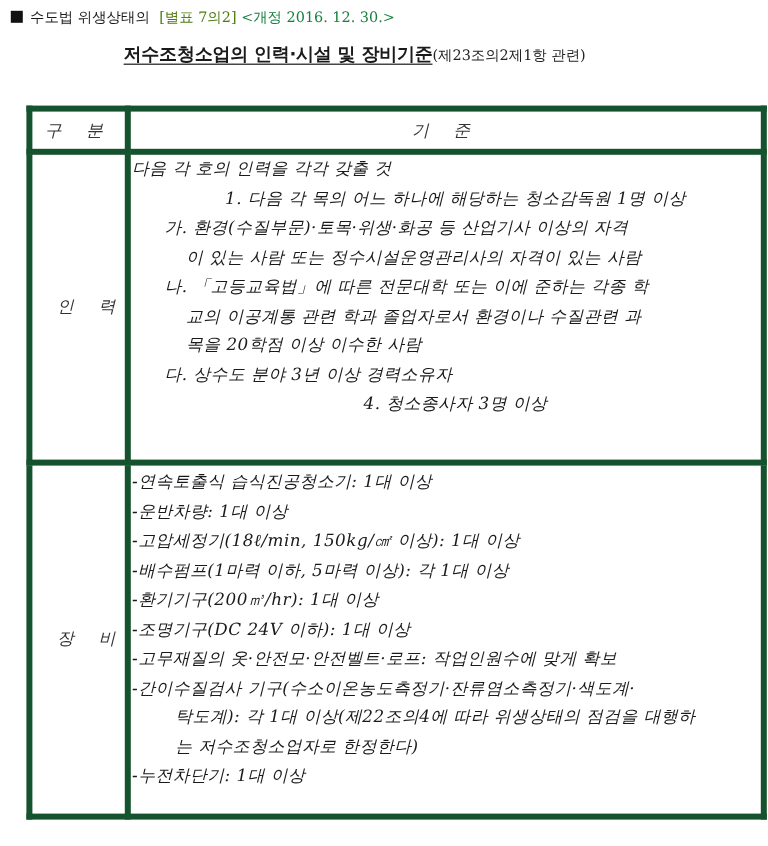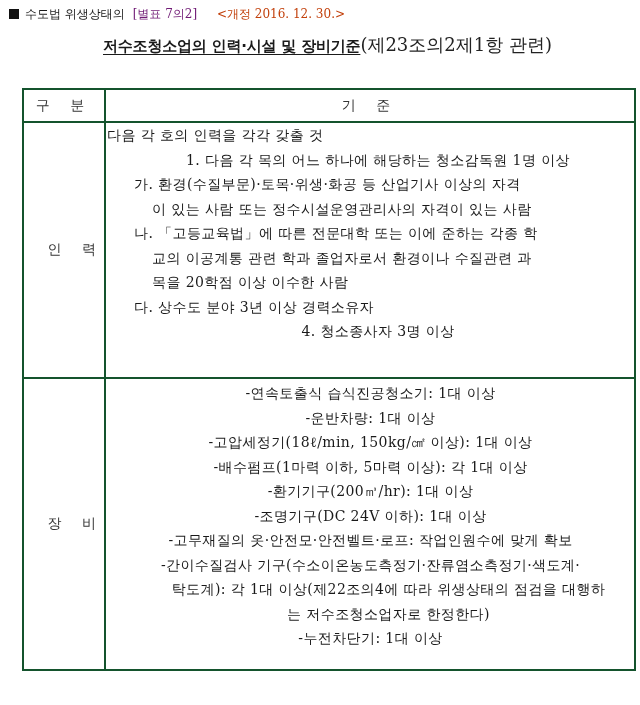--- a/index.html
+++ b/index.html
@@ -8,56 +8,56 @@
     font-family: "DejaVu Serif", "Liberation Serif", serif;
     color: #1a1a1a;
   }
   .header-line {
     position: absolute; left: 9px; top: 5px; height: 18px;
     font-size: 12px; line-height: 18px; white-space: nowrap;
     font-family: "DejaVu Sans", "Liberation Sans", sans-serif;
   }
   .header-line .sq { display: inline-block; width: 10px; height: 10px; background: #111; margin-right: 6px; vertical-align: -1px; }
   .header-line .law { font-weight: normal; }
-  .header-line .annex { color: #701a75; margin-left: 4px; font-family: "DejaVu Serif", serif; }
-  .header-line .amend { color: #c2410c; margin-left: 16px; font-family: "DejaVu Serif", serif; }
+  .header-line .annex { color: #4d7c0f; margin-left: 4px; font-family: "DejaVu Serif", serif; }
+  .header-line .amend { color: #15803d; margin-left: 0; font-family: "DejaVu Serif", serif; }
 
   .title-line {
     position: absolute; left: 103px; top: 34px; height: 22px;
     white-space: nowrap; font-size: 15px; line-height: 22px;
   }
   .title-line .main {
     font-family: "DejaVu Sans", "Liberation Sans", sans-serif;
     font-weight: bold; text-decoration: underline; text-underline-offset: 3px;
     font-size: 15px; letter-spacing: -0.2px; text-align: center;
   }
-  .title-line .rel { font-family: "DejaVu Serif", serif; font-size: 18px; color: #222; }
+  .title-line .rel { font-family: "DejaVu Serif", serif; font-size: 12px; color: #222; }
 
   table.std {
     position: absolute; left: 22px; top: 88px; width: 612px;
     border-collapse: collapse; table-layout: fixed;
     font-size: 14px;
   }
   table.std td, table.std th {
-    border: 2px solid #14532d; padding: 0; vertical-align: top; font-weight: normal;
+    border: 5px solid #14532d; padding: 0; vertical-align: top; font-weight: normal; font-style: italic;
   }
   table.std col.c1 { width: 82px; }
   table.std col.c2 { width: 530px; }
   .th-cell { height: 31px; text-align: center; vertical-align: middle !important; letter-spacing: 8px; color: #333; }
   .label-cell { text-align: right; vertical-align: middle !important; letter-spacing: 8px; color: #333; }
   .line { height: 24.5px; line-height: 24.5px; white-space: nowrap; overflow: hidden; padding-left: 1px; letter-spacing: 0.4px; }
   .ind1 { padding-left: 16px; text-align: center; }
   .ind2 { padding-left: 28px; }
   .ind3 { padding-left: 46px; }
   .ind-cont { padding-left: 8px; margin-left: 29px; }
   .row-inryeok td { height: 254px; }
   .row-siseol td { height: 30px; }
   .siseol-text { line-height: 30px; padding-left: 1px; }
   .row-jangbi td { height: 290px; }
-  .jangbi-list { padding-top: 2px; text-align: center; }
+  .jangbi-list { padding-top: 2px; }
 </style>
 </head>
 <body>
 
 <div class="header-line">
   <span class="sq"></span><span class="law">수도법 위생상태의</span>
   <span class="annex">[별표 7의2]</span>
   <span class="amend">&lt;개정 2016. 12. 30.&gt;</span>
 </div>
 

